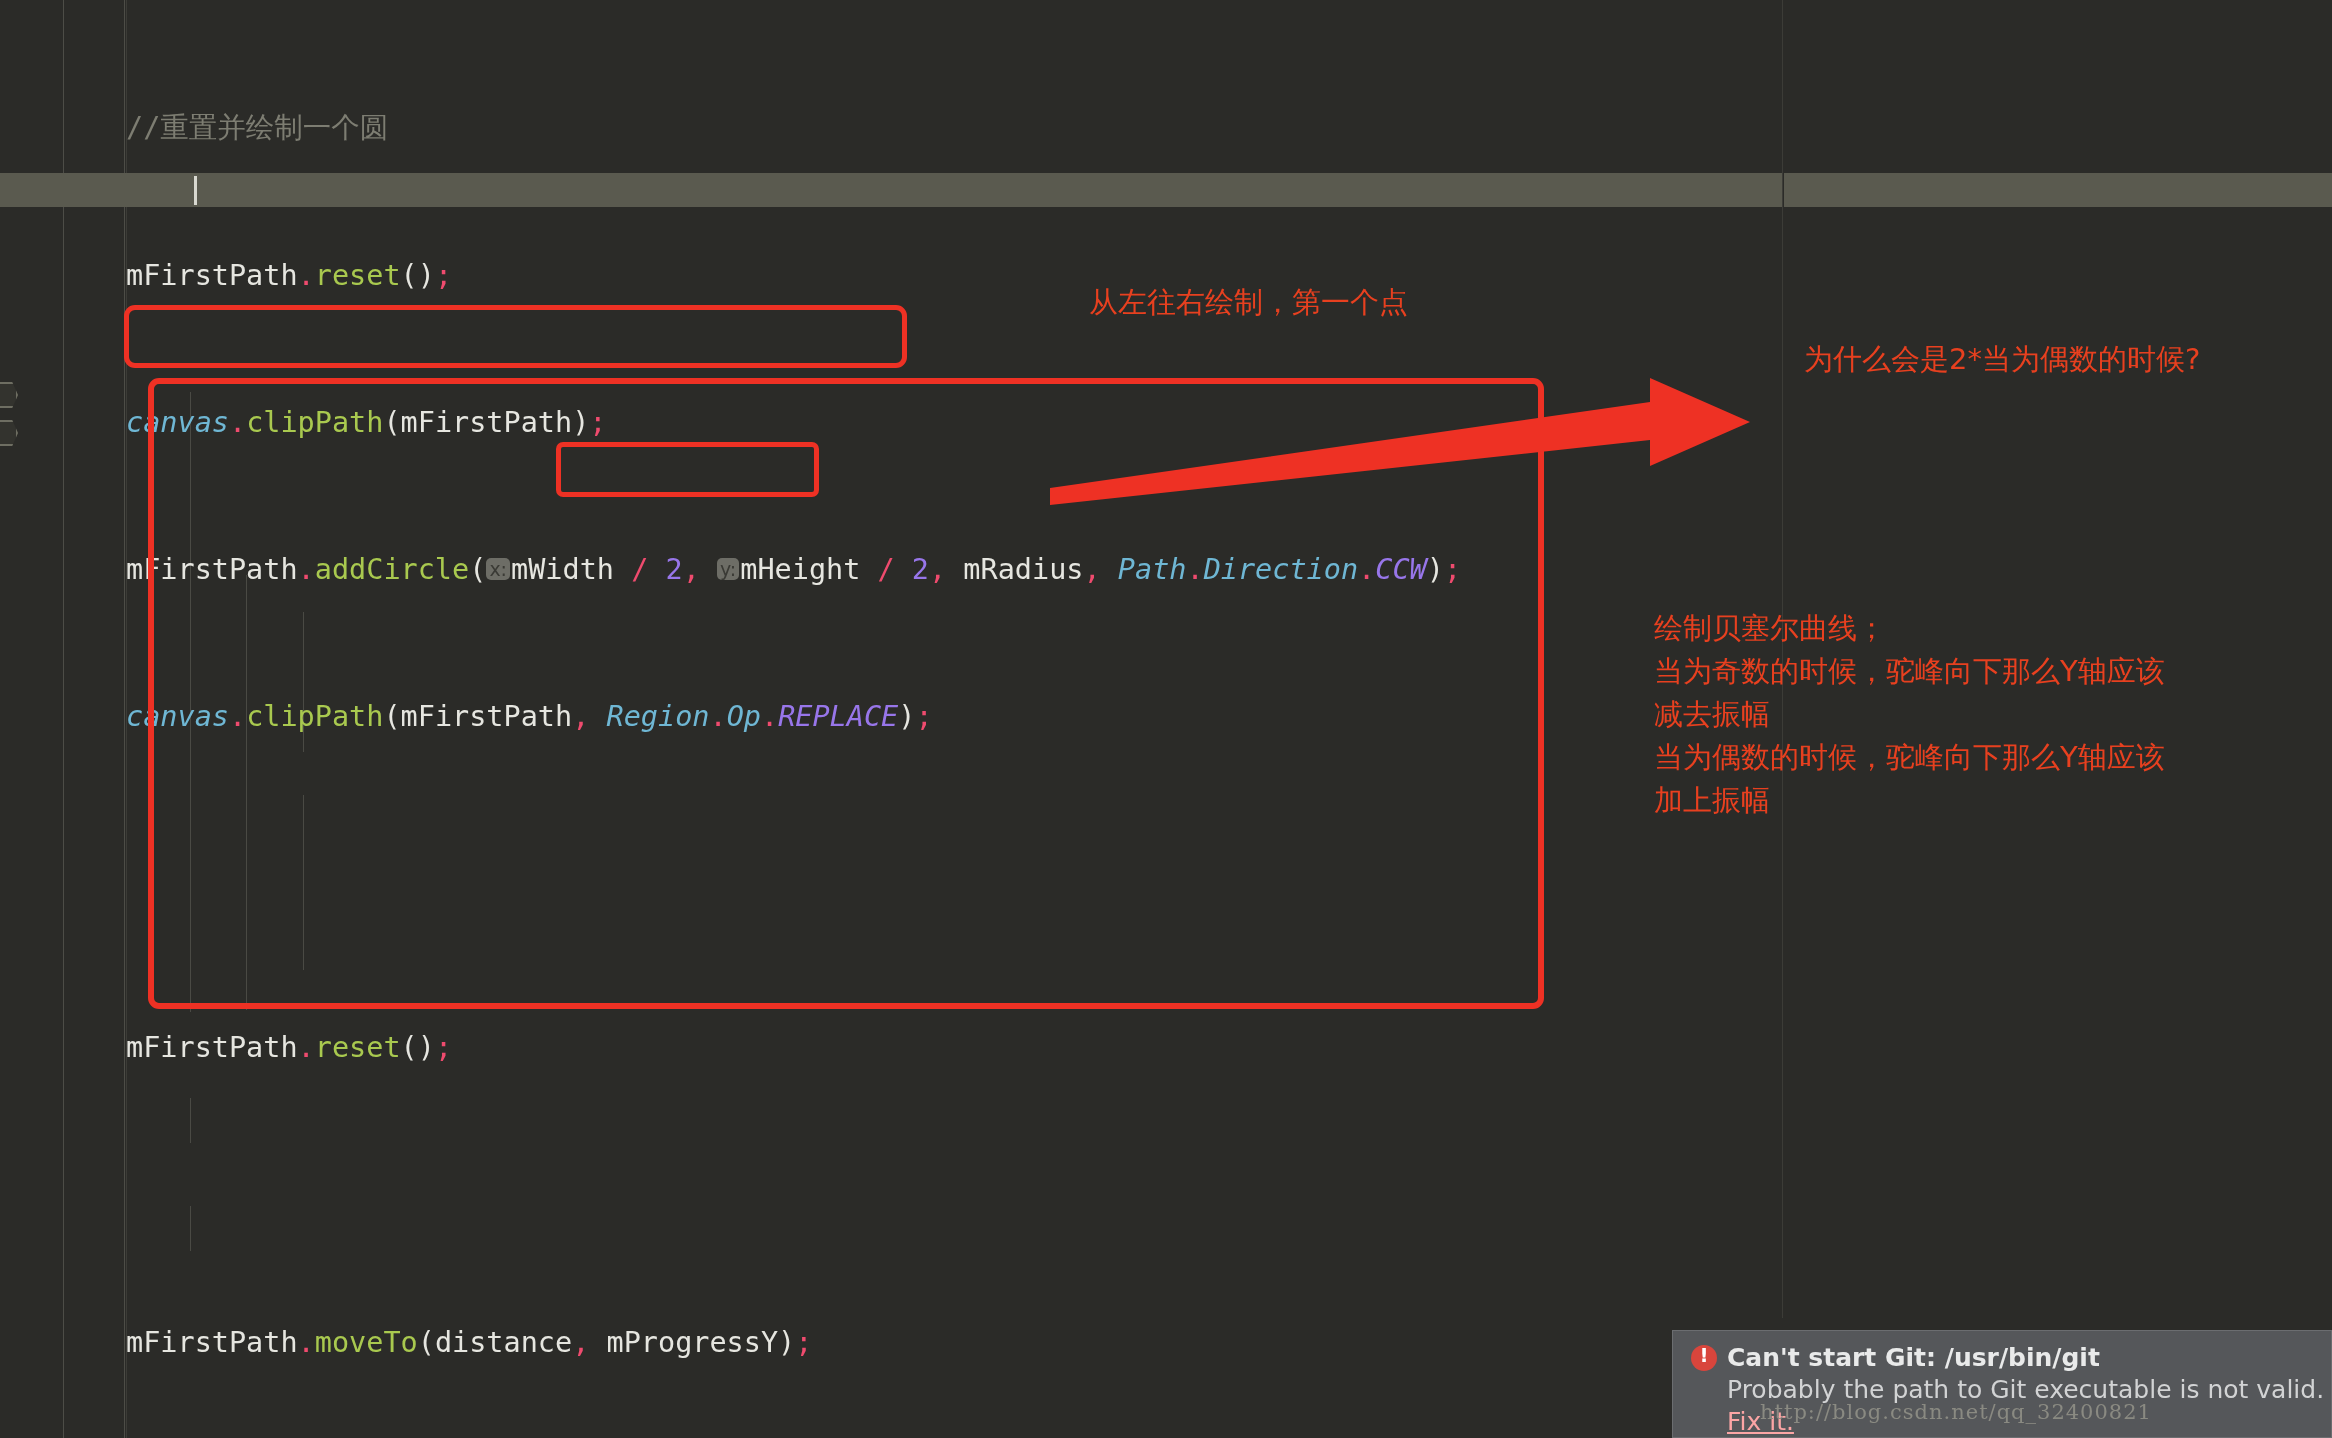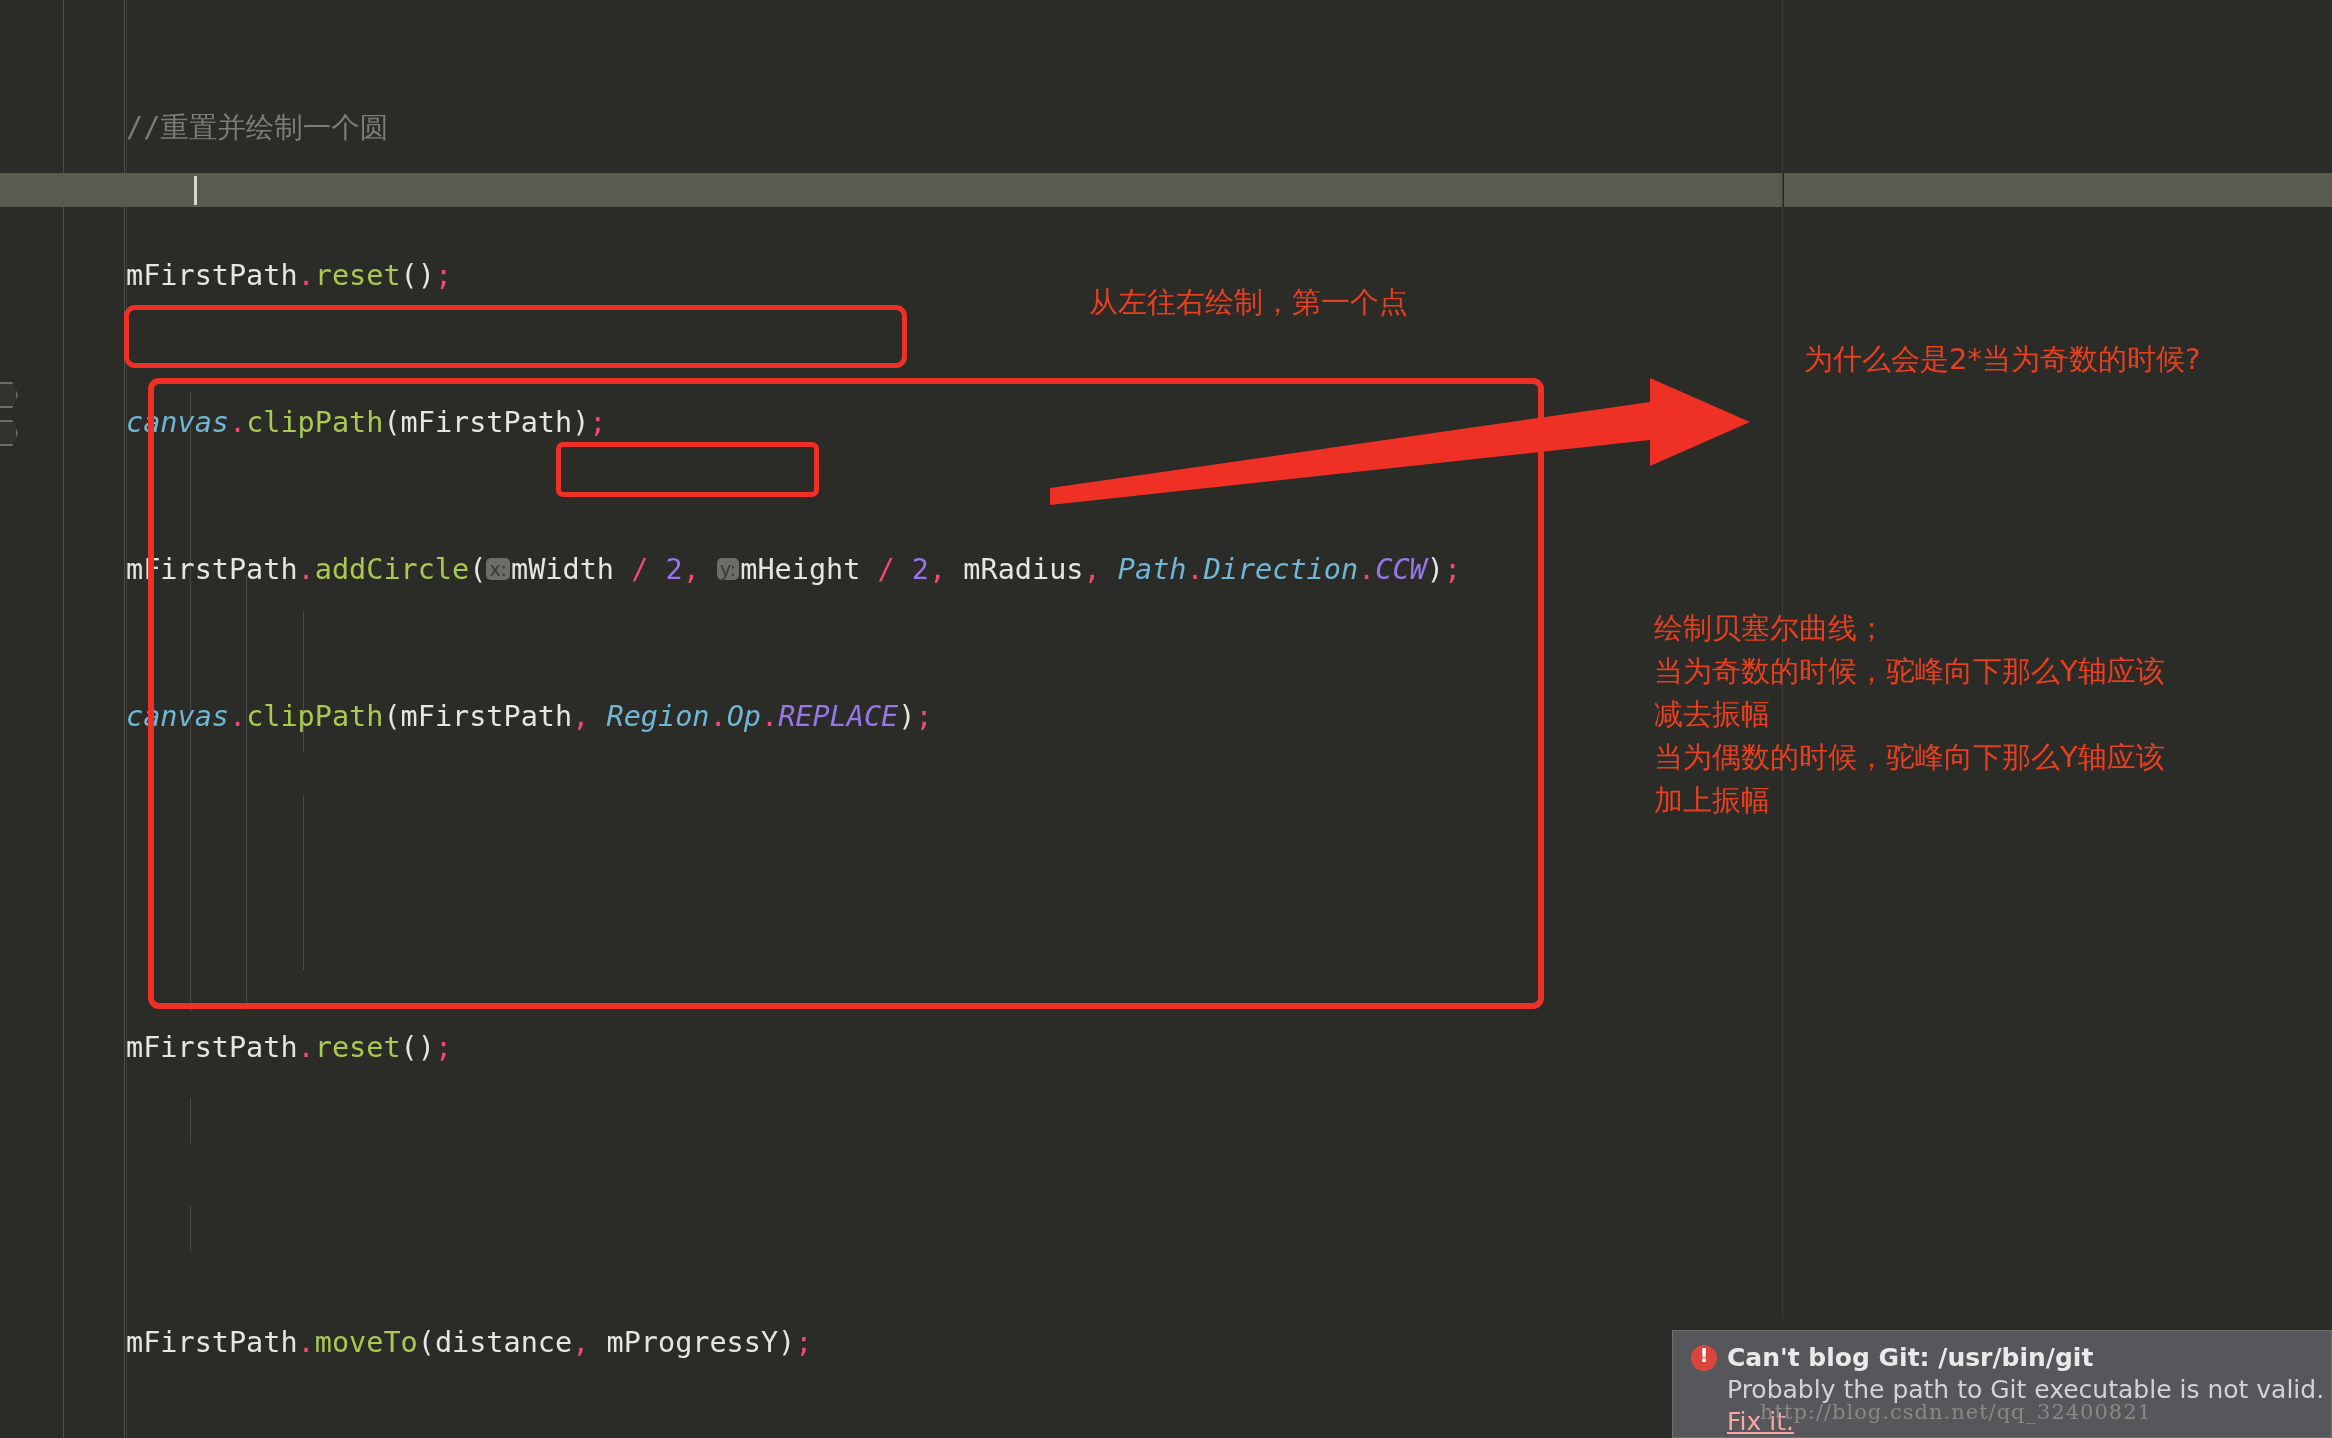--- a/index.html
+++ b/index.html
@@ -205,30 +205,30 @@
 
   <div class="rbox" id="rbox-moveto"></div>
   <div class="rbox" id="rbox-for"></div>
   <div class="rbox" id="rbox-wave"></div>
 
   <svg id="arrow" viewBox="0 0 720 135">
     <polygon points="0,118 600,32 600,8 700,52 600,96 600,70 0,135" fill="#ee3124"></polygon>
   </svg>
 
   <div class="ann" id="ann-1">从左往右绘制，第一个点</div>
-  <div class="ann" id="ann-2">为什么会是2*当为奇数的时候?</div>
+  <div class="ann" id="ann-2">为什么会是2*当为偶数的时候?</div>
   <div class="ann" id="ann-3">绘制贝塞尔曲线；
 当为奇数的时候，驼峰向下那么Y轴应该
 减去振幅
 当为偶数的时候，驼峰向下那么Y轴应该
 加上振幅</div>
 
   <div id="top-strip"></div>
   <div id="balloon">
     <div id="bal-icon"></div>
-    <div id="bal-title">Can't blog Git: /usr/bin/git</div>
+    <div id="bal-title">Can't start Git: /usr/bin/git</div>
     <div id="bal-body">Probably the path to Git executable is not valid.</div>
     <a href="#" id="bal-link">Fix it.</a>
   </div>
 
   <div id="watermark">http://blog.csdn.net/qq_32400821</div>
 
 </div>
 
 </body></html>

